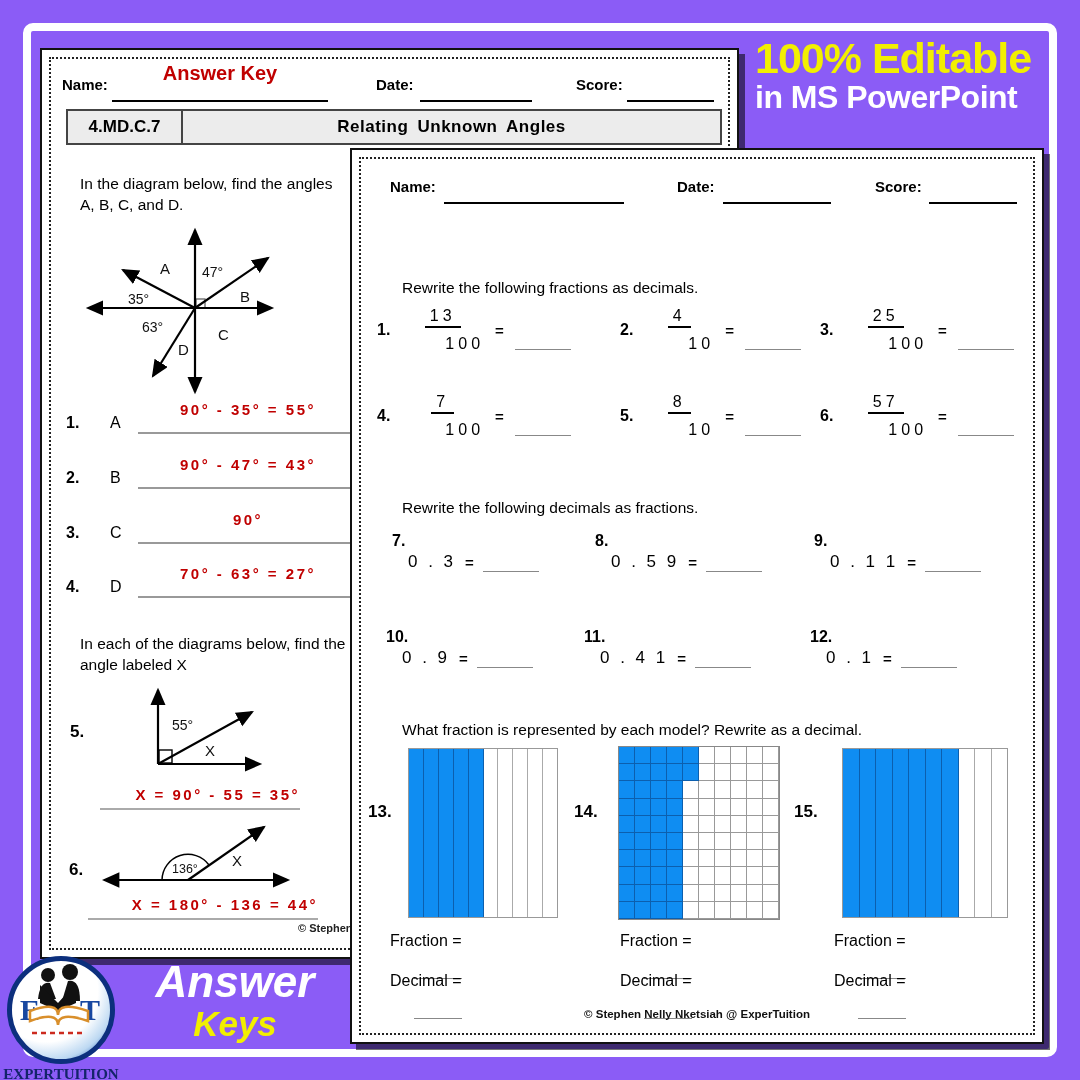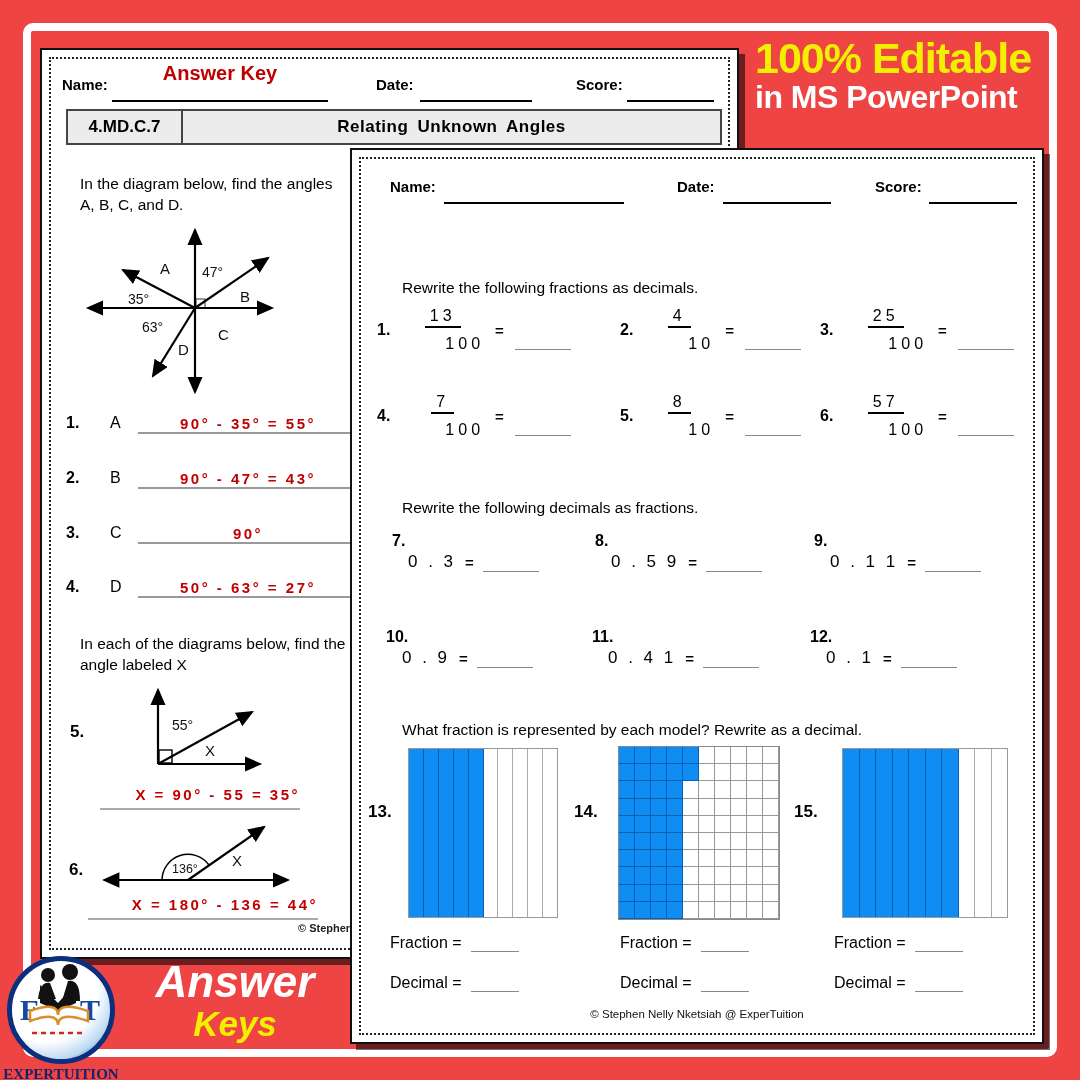--- a/index.html
+++ b/index.html
@@ -1,17 +1,17 @@
 <!DOCTYPE html>
 <html><head>
 <meta charset="utf-8">
 <style>
   html,body{margin:0;padding:0;width:1080px;height:1080px;overflow:hidden;
     font-family:"Liberation Sans",sans-serif;}
-  .canvas{position:absolute;inset:0;width:1080px;height:1080px;background:#ef4444;}
+  .canvas{position:absolute;inset:0;width:1080px;height:1080px;background:#8b5cf6;}
   .frame{position:absolute;left:23px;top:23px;right:23px;bottom:23px;
     border:8px solid #ffffff;border-radius:10px;z-index:1;}
 
   
   .sheet{position:absolute;background:#ffffff;border:2px solid #111;
     box-shadow:6px 6px 0 rgba(0,0,0,0.55);}
   .sheet .dotted{position:absolute;inset:7px;border:2px dotted #222;pointer-events:none;}
   .sheet *{box-sizing:border-box;}
   .back-sheet{left:40px;top:48px;width:695px;height:907px;z-index:2;}
   .front-sheet{left:350px;top:148px;width:690px;height:892px;z-index:3;}
@@ -29,21 +29,21 @@
 
   .para{position:absolute;font-size:15.5px;line-height:1.35;color:#000;}
 
   svg text{font-family:"Liberation Sans",sans-serif;font-size:15px;fill:#111;}
   svg .deg{font-size:14px;}
 
   
   .ans-row{position:absolute;left:24px;width:296px;height:32px;}
   .ans-row .num{position:absolute;left:0;bottom:2px;font-weight:bold;font-size:16px;}
   .ans-row .letter{position:absolute;left:44px;bottom:2px;font-size:16px;}
-  .ans-row .red-val{position:absolute;left:72px;bottom:2px;width:220px;text-align:center;
+  .ans-row .red-val{position:absolute;left:72px;bottom:16px;width:220px;text-align:center;
     color:#c00000;font-weight:bold;font-size:15px;letter-spacing:2.5px;}
   .ans-row .u{position:absolute;left:72px;bottom:0;width:220px;border-bottom:2px solid #999;}
 
   .red-line{position:absolute;text-align:right;color:#c00000;font-weight:bold;
     font-size:15px;letter-spacing:2.5px;padding-bottom:5px;border-bottom:2px solid #aaa;}
   .pnum-big{position:absolute;font-weight:bold;font-size:17px;}
   .tiny-copy{position:absolute;font-weight:bold;font-size:11px;color:#222;}
 
   
   .fp{position:absolute;display:flex;align-items:center;gap:11px;height:56px;}
@@ -63,24 +63,24 @@
 
   
   .cols-model{position:absolute;display:flex;border:1px solid #999;background:#fff;}
   .mcol{flex:1;border-right:1px solid #aaa;}
   .mcol:last-child{border-right:none;}
   .mcol.shaded{background:#0f8df2;border-right:1px solid #0c5fae;}
   .grid-model{position:absolute;display:grid;border:1px solid #888;background:#fff;}
   .mcell{border-right:1px solid #999;border-bottom:1px solid #999;}
   .mcell.shaded{background:#0f8df2;border-color:#0c5fae;}
 
-  .fd{position:absolute;display:flex;align-items:flex-end;gap:9px;font-size:16px;}
+  .fd{position:absolute;display:flex;align-items:flex-end;gap:9px;font-size:16px;flex-direction:column;}
   .fd .blank{width:48px;height:20px;}
   .center-copy{position:absolute;left:0;width:100%;text-align:center;
-    font-weight:normal;font-size:11.5px;color:#111;}
+    font-weight:bold;font-size:11.5px;color:#111;}
 
   
   .badge{position:absolute;left:755px;top:36px;z-index:4;line-height:1.05;}
   .badge .l1{font-size:43px;font-weight:700;color:#f2ef00;letter-spacing:-1px;}
   .badge .l2{font-size:32px;font-weight:900;color:#ffffff;letter-spacing:-0.5px;}
 
   
   .answer-keys{position:absolute;left:118px;top:960px;width:234px;text-align:center;z-index:5;}
   .answer-keys .w1{font-size:44px;font-weight:900;font-style:italic;color:#ffffff;line-height:1.0;}
   .answer-keys .w2{font-size:35px;font-weight:900;font-style:italic;color:#f2ef00;line-height:1.15;}
@@ -158,21 +158,21 @@
     </div>
     <div class="ans-row" style="top:462px">
       <span class="num">3.</span>
       <span class="letter">C</span>
       <span class="red-val">90°</span>
       <span class="u"></span>
     </div>
     <div class="ans-row" style="top:516px">
       <span class="num">4.</span>
       <span class="letter">D</span>
-      <span class="red-val">50° - 63° = 27°</span>
+      <span class="red-val">70° - 63° = 27°</span>
       <span class="u"></span>
     </div>
 
     <div class="para" style="left:38px;top:584px;width:276px">In each of the diagrams below, find the angle labeled X</div>
 
     <span class="pnum-big" style="left:28px;top:672px">5.</span>
     <svg style="position:absolute;left:68px;top:630px" width="200" height="95" viewBox="0 0 200 95">
       <defs>
         <marker id="ah5" markerWidth="9" markerHeight="8" refX="7" refY="3.5" orient="auto">
             <path d="M0,0 L8,3.5 L0,7 z" fill="#000"></path>
@@ -303,21 +303,21 @@
         </span>
     </div>
     <div class="dp" style="left:34px;top:478px">
       <span class="pnum">10.</span>
       <span class="drow">
           <span class="dval">0 . 9</span>
           <span class="eq">=</span>
           <span class="blank"></span>
         </span>
     </div>
-    <div class="dp" style="left:240px;top:478px">
+    <div class="dp" style="left:232px;top:478px">
       <span class="pnum">11.</span>
       <span class="drow">
           <span class="dval">0 . 4 1</span>
           <span class="eq">=</span>
           <span class="blank"></span>
         </span>
     </div>
     <div class="dp" style="left:458px;top:478px">
       <span class="pnum">12.</span>
       <span class="drow">

